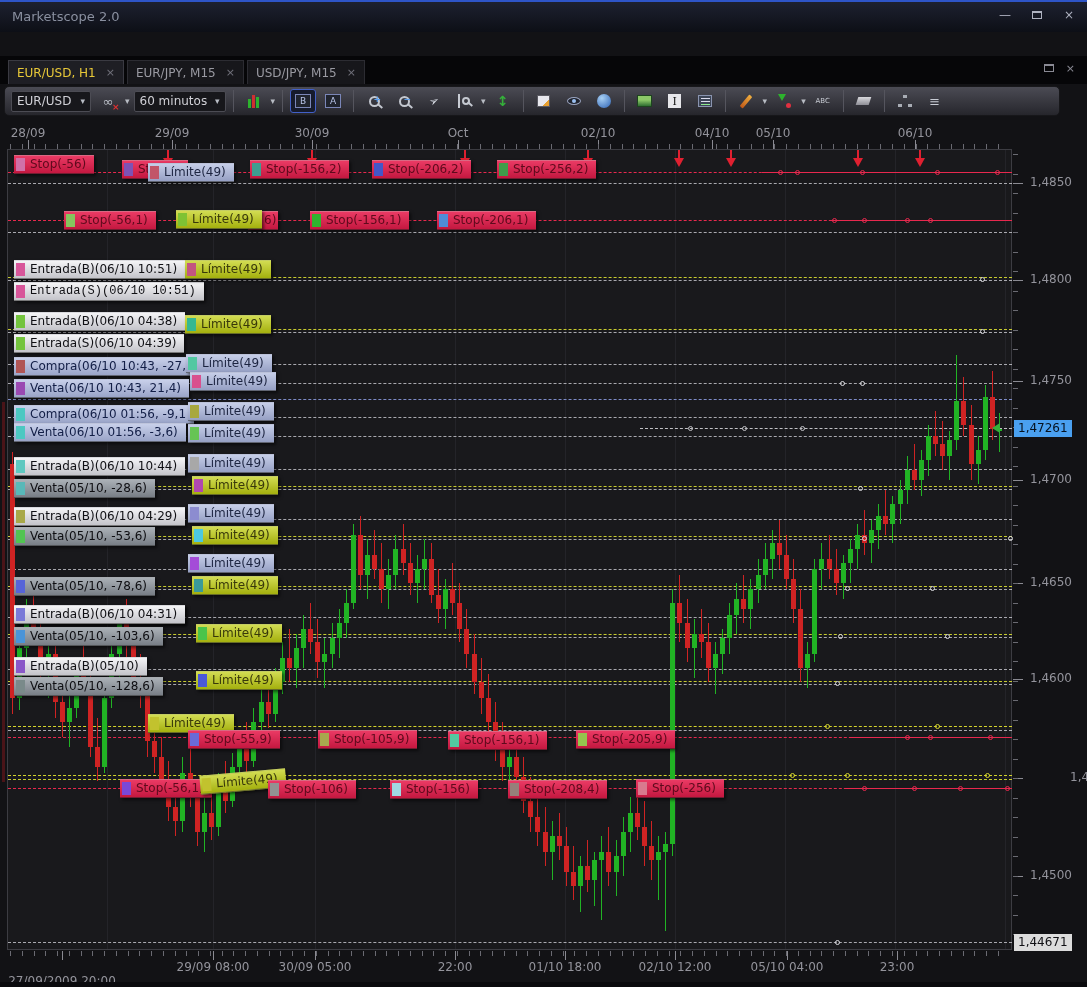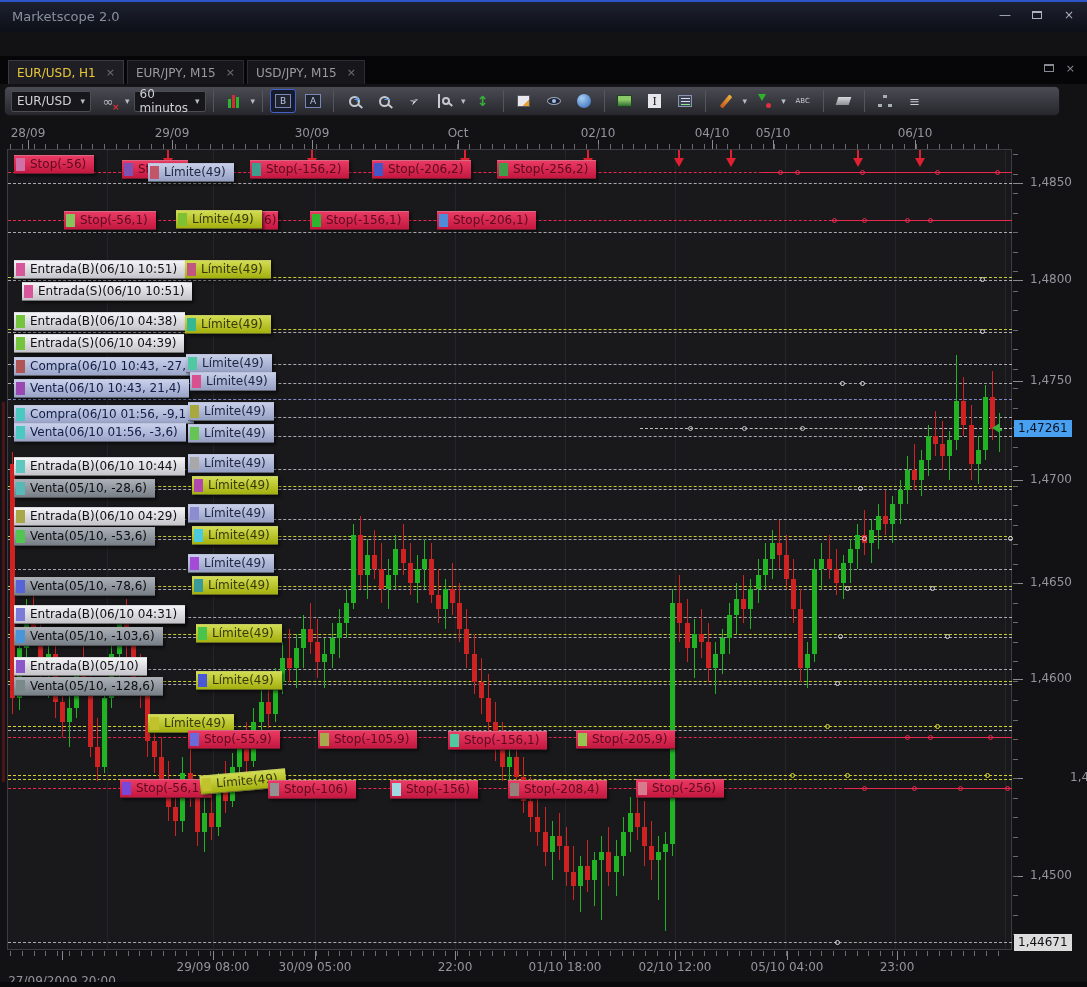--- a/index.html
+++ b/index.html
@@ -469,21 +469,21 @@
       <div class="abs lbl liml" style="left: 148px; top: 161px;">Límite(49)<span class="chip" style="background: rgb(194, 86, 104);"></span></div>
       <div class="abs lbl stop" style="left: 250px; top: 158px;">Stop(-156,2)<span class="chip" style="background: rgb(63, 157, 144);"></span></div>
       <div class="abs lbl stop" style="left: 372px; top: 158px;">Stop(-206,2)<span class="chip" style="background: rgb(68, 86, 200);"></span></div>
       <div class="abs lbl stop" style="left: 497px; top: 158px;">Stop(-256,2)<span class="chip" style="background: rgb(63, 157, 74);"></span></div>
       <div class="abs lbl stop" style="left: 64px; top: 209px;">Stop(-56,1)<span class="chip" style="background: rgb(134, 196, 94);"></span></div>
       <div class="abs lbl stop" style="left: 248px; top: 209px; width: 30px; overflow: hidden;">6)<span class="chip" style="background: rgb(196, 24, 64);"></span></div>
       <div class="abs lbl limy" style="left: 176px; top: 208px;">Límite(49)<span class="chip" style="background: rgb(126, 194, 52);"></span></div>
       <div class="abs lbl stop" style="left: 310px; top: 209px;">Stop(-156,1)<span class="chip" style="background: rgb(46, 180, 46);"></span></div>
       <div class="abs lbl stop" style="left: 437px; top: 209px;">Stop(-206,1)<span class="chip" style="background: rgb(79, 140, 216);"></span></div>
       <div class="abs lbl entry" style="left: 14px; top: 258px;">Entrada(B)(06/10 10:51)<span class="chip" style="background: rgb(216, 86, 154);"></span></div>
-      <div class="abs lbl entry" style="left: 22px; top: 280px;">Entrada(S)(06/10 10:51)<span class="chip" style="background: rgb(216, 86, 154);"></span></div>
+      <div class="abs lbl entry" style="left: 14px; top: 280px; font-family: Liberation Mono, monospace;">Entrada(S)(06/10 10:51)<span class="chip" style="background: rgb(216, 86, 154);"></span></div>
       <div class="abs lbl limy" style="left: 185px; top: 258px;">Límite(49)<span class="chip" style="background: rgb(194, 86, 128);"></span></div>
       <div class="abs lbl entry" style="left: 14px; top: 310px;">Entrada(B)(06/10 04:38)<span class="chip" style="background: rgb(116, 196, 62);"></span></div>
       <div class="abs lbl entry" style="left: 14px; top: 332px;">Entrada(S)(06/10 04:39)<span class="chip" style="background: rgb(116, 196, 62);"></span></div>
       <div class="abs lbl limy" style="left: 185px; top: 313px;">Límite(49)<span class="chip" style="background: rgb(53, 184, 146);"></span></div>
       <div class="abs lbl compra" style="left: 14px; top: 355px;">Compra(06/10 10:43, -27,3)<span class="chip" style="background: rgb(176, 85, 85);"></span></div>
       <div class="abs lbl compra" style="left: 14px; top: 377px;">Venta(06/10 10:43, 21,4)<span class="chip" style="background: rgb(154, 73, 178);"></span></div>
       <div class="abs lbl liml" style="left: 186px; top: 352px;">Límite(49)<span class="chip" style="background: rgb(82, 200, 162);"></span></div>
       <div class="abs lbl liml" style="left: 190px; top: 370px;">Límite(49)<span class="chip" style="background: rgb(216, 80, 142);"></span></div>
       <div class="abs lbl compra" style="left: 14px; top: 403px;">Compra(06/10 01:56, -9,1<span class="chip" style="background: rgb(76, 200, 194);"></span></div>
       <div class="abs lbl compra" style="left: 14px; top: 421px;">Venta(06/10 01:56, -3,6)<span class="chip" style="background: rgb(76, 200, 194);"></span></div>
@@ -813,21 +813,21 @@
 
   <div class="toolbar">
     <div class="combo" style="width:80px;justify-content:space-between;">
       <span>EUR/USD</span>
       <span class="caret">▾</span>
     </div>
     <div class="tbtn">
       <span class="linkic"><span>∞</span><span class="rx">×</span></span>
     </div>
     <span class="caret">▾</span>
-    <div class="combo" style="width:72px;justify-content:space-between;">
+    <div class="combo" style="width:92px;justify-content:space-between;">
       <span>60 minutos</span>
       <span class="caret">▾</span>
     </div>
     <div class="tsep"></div>
     <div class="tbtn">
       <span class="mini-candles">
         <i style="height:9px;background:#2db32d;"></i>
           <i style="height:13px;background:#d03030;"></i>
           <i style="height:11px;background:#2db32d;"></i>
       </span>

